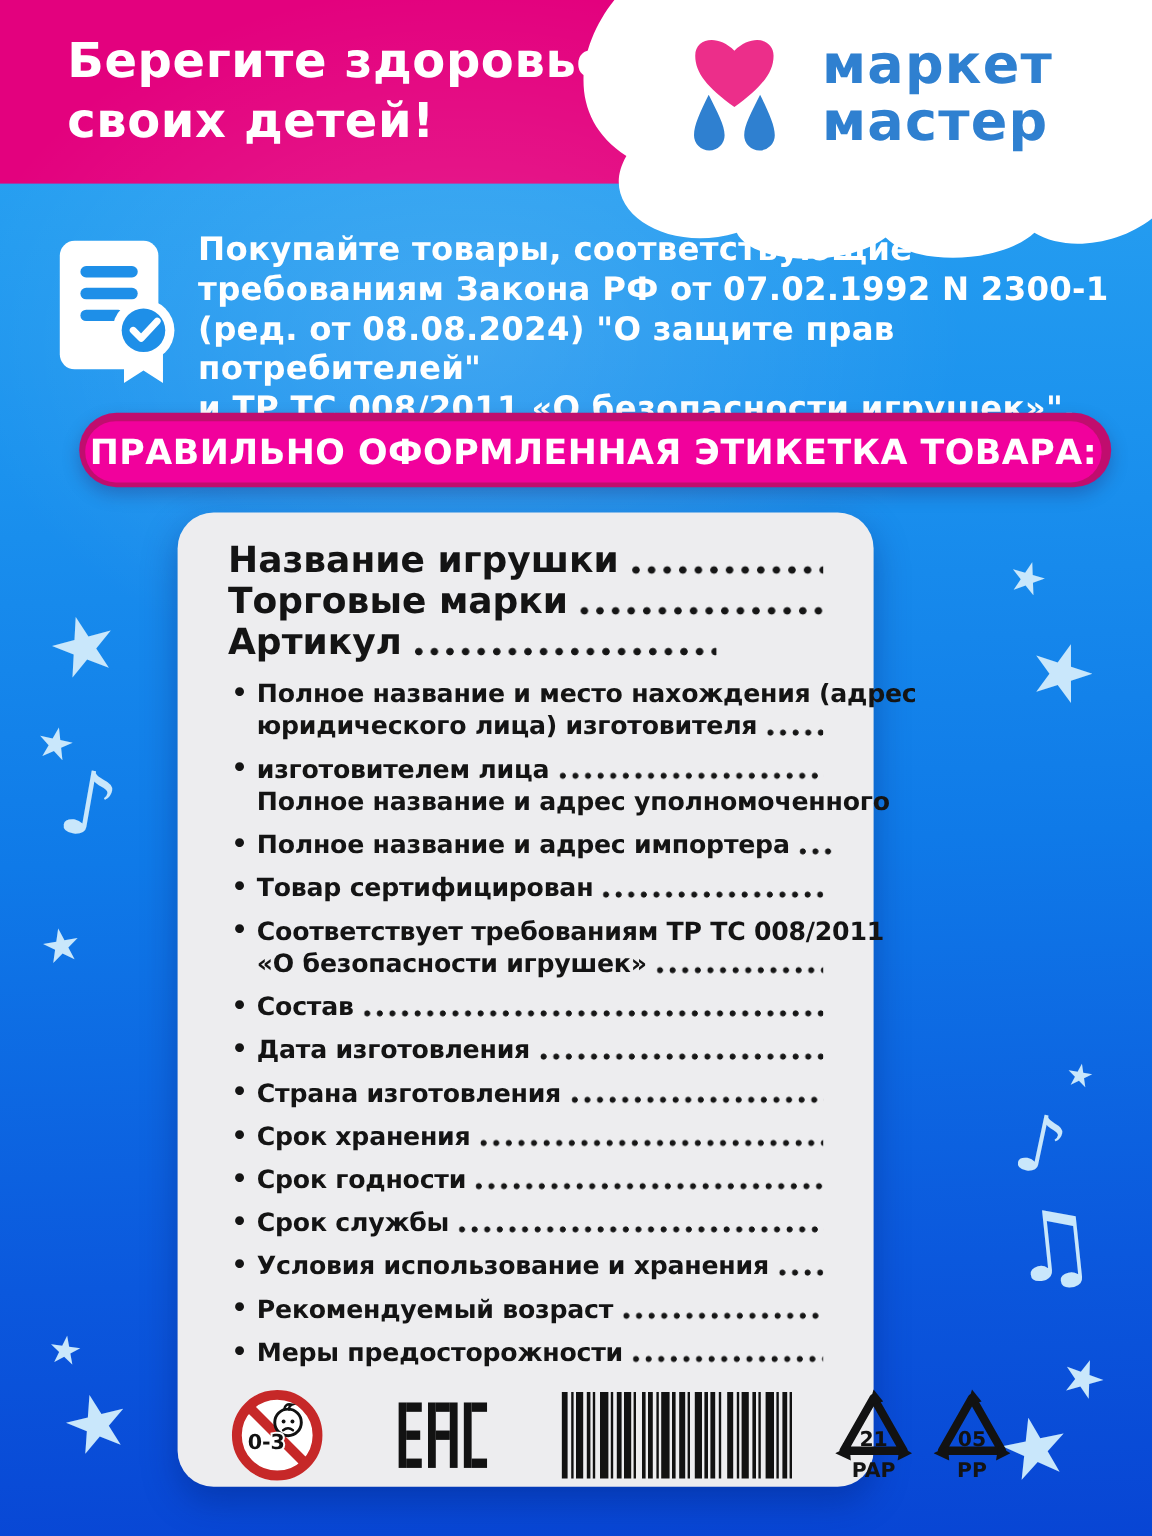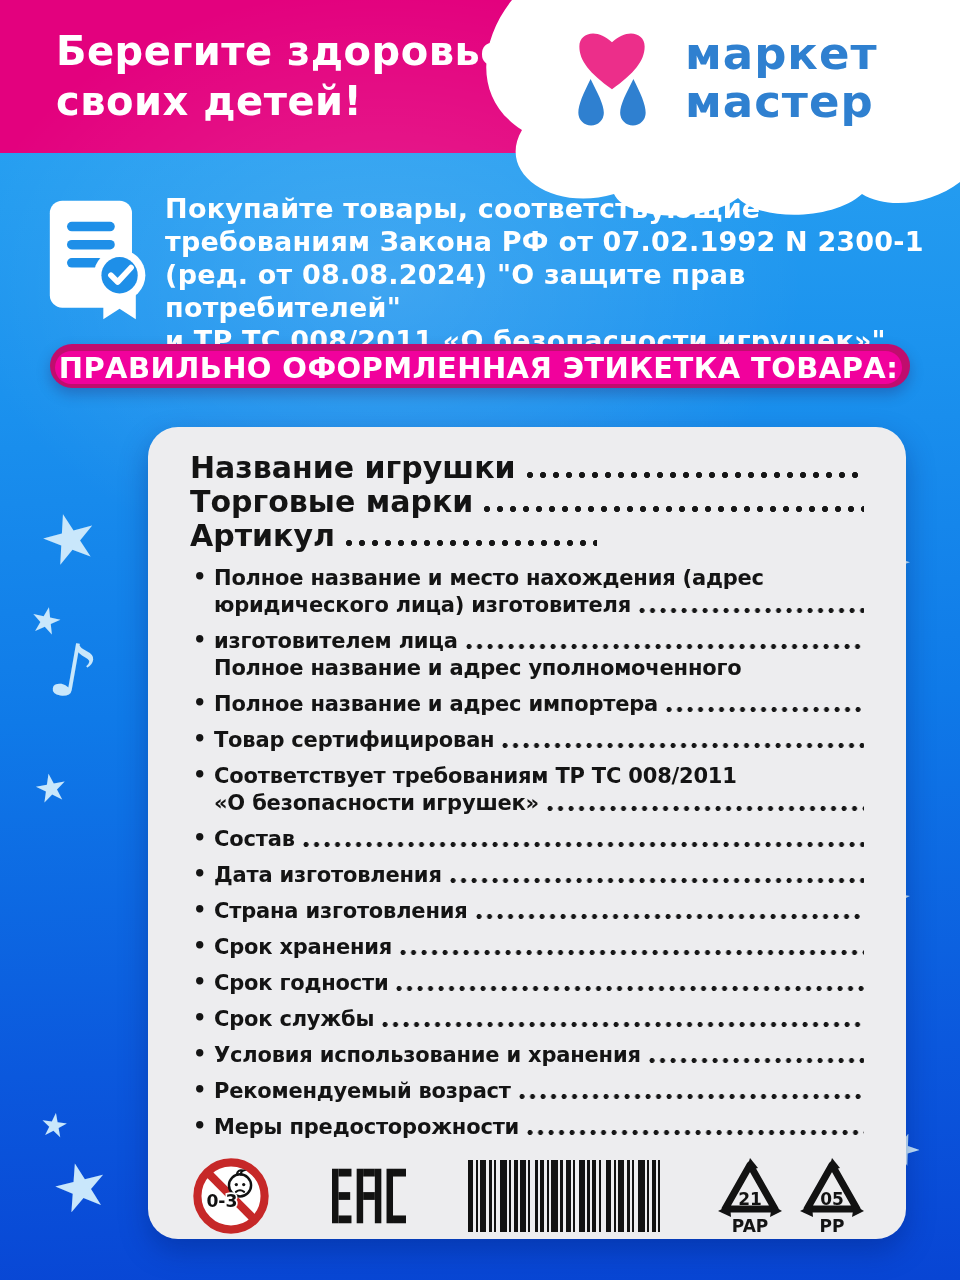--- a/index.html
+++ b/index.html
@@ -20,31 +20,31 @@
   }
   
   .cloud{position:absolute;right:0;top:0;z-index:4;}
   .logo{position:absolute;left:565px;top:26px;z-index:5;display:flex;align-items:flex-start;gap:26px;}
   .logo-text{color:#2f80d0;font-weight:bold;font-size:45px;line-height:48px;letter-spacing:1px;margin-top:4px;}
   
   .law{position:absolute;left:46px;top:192px;right:20px;display:flex;align-items:flex-start;z-index:3;}
   .law-text{margin-left:14px;color:#fff;font-weight:bold;font-size:27px;line-height:33px;letter-spacing:.2px;}
   
   .pill-outer{
-    position:absolute;left:50px;top:344px;width:860px;height:44px;border-radius:31px;
+    position:absolute;left:66px;top:344px;width:860px;height:62px;border-radius:31px;
     background:#c00d6e;z-index:3;box-shadow:0 6px 14px rgba(40,0,60,.25);
   }
   .pill-inner{
     position:absolute;left:5px;top:7px;right:8px;bottom:4px;border-radius:26px;background:#f1019c;
     display:flex;align-items:center;justify-content:center;
     color:#fff;font-weight:bold;font-size:29px;letter-spacing:.4px;white-space:nowrap;
   }
   
   .card{
-    position:absolute;left:148px;top:427px;width:758px;height:812px;border-radius:30px;
+    position:absolute;left:148px;top:427px;width:580px;height:812px;border-radius:30px;
     background:#ededef;z-index:3;box-sizing:border-box;padding:24px 40px 0 42px;
     box-shadow:0 12px 28px rgba(0,25,110,.35);color:#141414;
   }
   .fields{margin-bottom:12px;}
   .field{display:flex;align-items:baseline;font-weight:bold;font-size:30px;line-height:34px;white-space:nowrap;}
   .leader{
     flex:1 1 30px;min-width:30px;align-self:flex-end;height:12px;margin:0 2px 4px 10px;
     background-image:radial-gradient(circle at 4px 6px,#161616 2.8px,transparent 3.4px);
     background-size:13px 12px;background-repeat:repeat-x;background-position:left bottom;
   }

